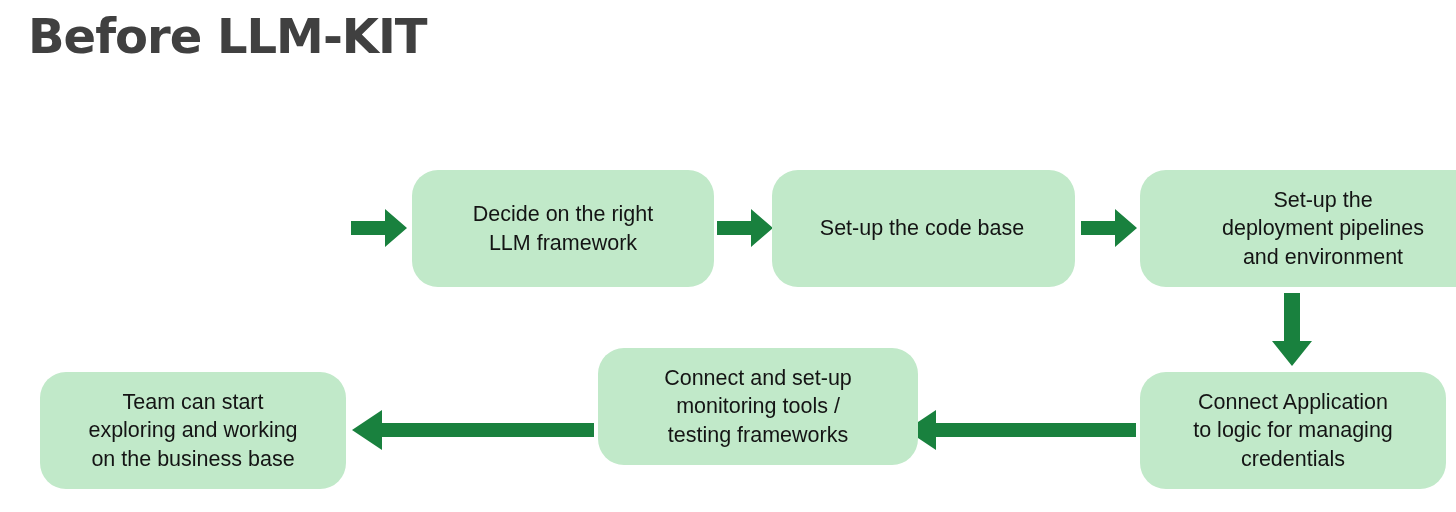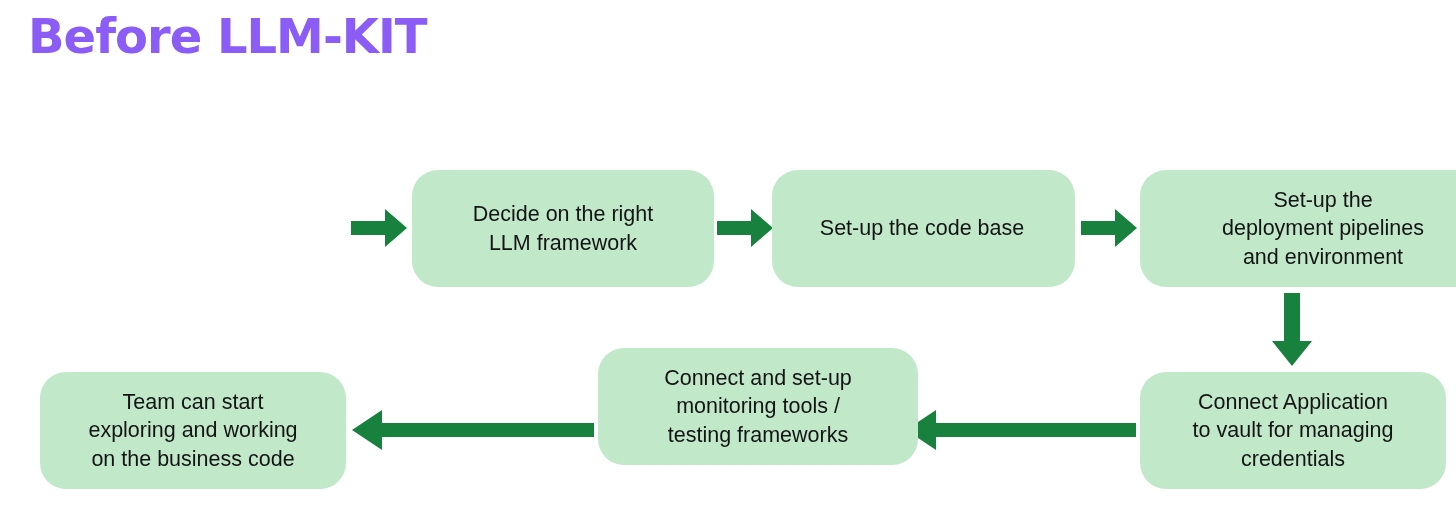--- a/index.html
+++ b/index.html
@@ -15,21 +15,21 @@
     font-family: "Liberation Sans", sans-serif;
     overflow: hidden;
   }
   .page-title {
     position: absolute;
     left: 28px;
     top: 8px;
     font-size: 48px;
     font-weight: 800;
     letter-spacing: -1px;
-    color: #8b5cf6;
+    color: #404040;
     font-family: "DejaVu Sans", "Liberation Sans", sans-serif;
   }
   .node {
     position: absolute;
     height: 117px;
     background: #c1e9c9;
     border-radius: 26px;
     display: flex;
     align-items: center;
     justify-content: center;
@@ -93,36 +93,36 @@
 deployment pipelines
 and environment</div>
 
   <span class="arrow arrow-down">
     <svg width="40" height="73" viewBox="0 0 40 73">
       <polygon class="arrow-fill" points="12,0 28,0 28,48 40,48 20,73 0,48 12,48"></polygon>
     </svg>
   </span>
 
   <div class="node node-5">Connect Application
-to vault for managing
+to logic for managing
 credentials</div>
 
   <span class="arrow arrow-left-1">
     <svg width="230" height="40" viewBox="0 0 230 40">
       <polygon class="arrow-fill" points="0,20 30,0 30,13 230,13 230,27 30,27 30,40"></polygon>
     </svg>
   </span>
 
   <div class="node node-6">Connect and set-up
 monitoring tools /
 testing frameworks</div>
 
   <span class="arrow arrow-left-2">
     <svg width="242" height="40" viewBox="0 0 242 40">
       <polygon class="arrow-fill" points="0,20 30,0 30,13 242,13 242,27 30,27 30,40"></polygon>
     </svg>
   </span>
 
   <div class="node node-7">Team can start
 exploring and working
-on the business code</div>
+on the business base</div>
 
 </div>
 
 </body></html>

